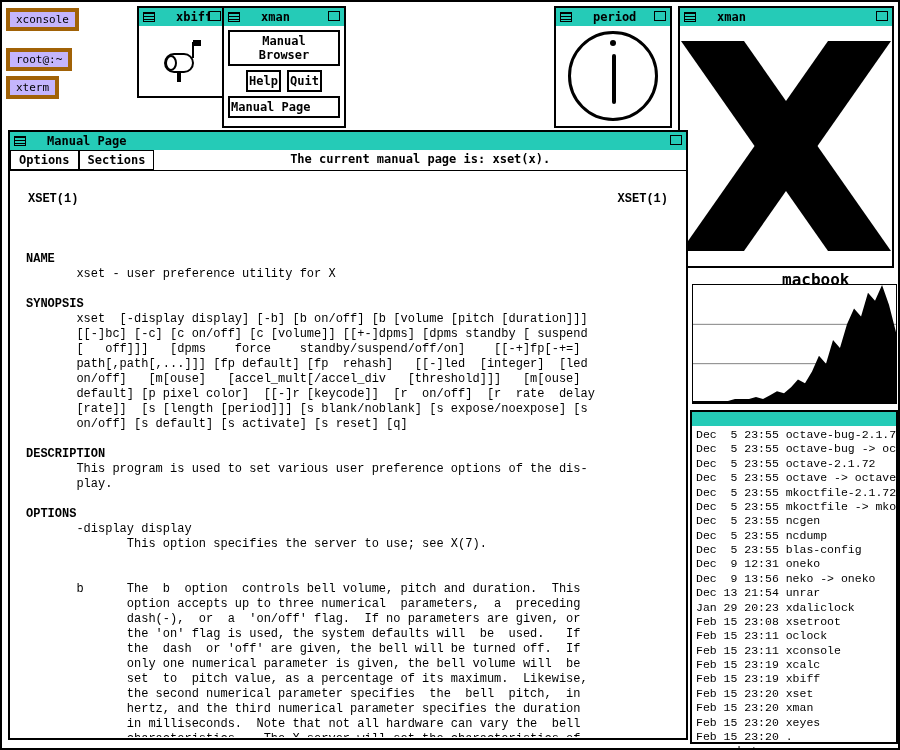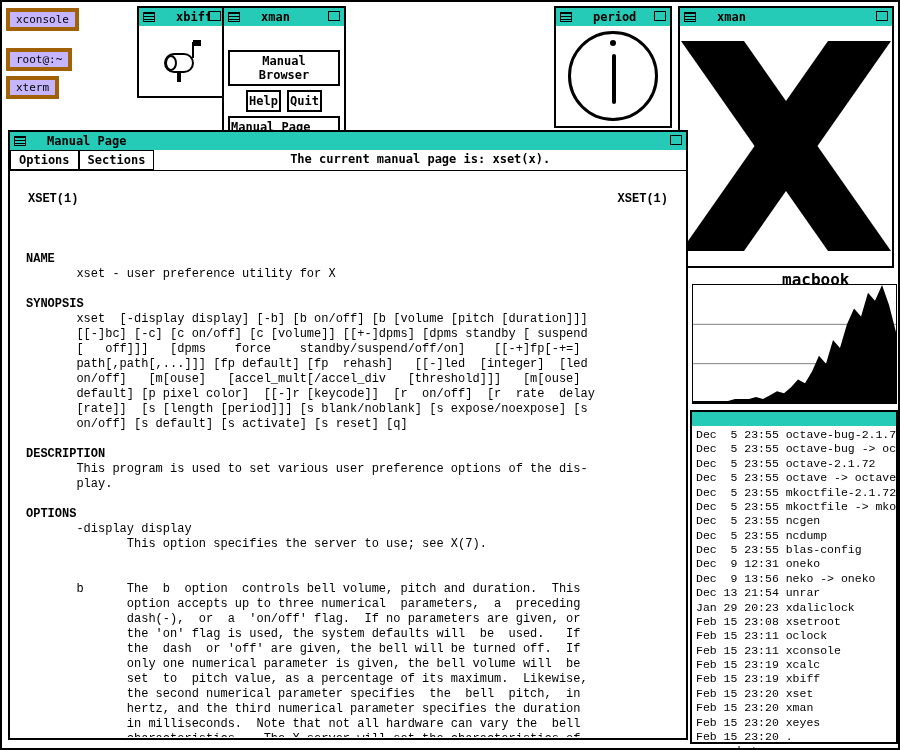--- a/index.html
+++ b/index.html
@@ -44,21 +44,21 @@
   .titlebar .tb-icon {
     width: 12px; height: 10px; border:1px solid #000; display:inline-block;
     position:absolute; right:4px; top:3px;
     background: #25cbb7;
   }
   .win { position:absolute; border:2px solid #000; background:#fff; }
   
   .xbiff-body { height:70px; display:flex; align-items:center; justify-content:center; }
   .mailbox { width:50px; height:50px; position:relative; }
   
-  .xman-body { padding:4px; background:#fff;margin-top:20px; }
+  .xman-body { padding:4px; background:#fff; }
   .xman-title { border:2px solid #000; text-align:center; font-weight:bold; padding:2px 4px; margin-bottom:4px; }
   .xman-row { display:flex; gap:6px; justify-content:center; margin-bottom:4px;}
   .xman-btn { border:2px solid #000; padding:2px 1px; font-weight:bold; background:#fff; }
   
   .oclock-body { height:100px; display:flex; align-items:center; justify-content:center; background:#fff; }
   .clockface {
     width: 90px; height: 90px; border:3px solid #000; border-radius:50%;
     position:relative;
   }
   .clockface .dot { width:6px;height:6px;background:#000;border-radius:50%;position:absolute;left:50%;top:6px;transform:translateX(-50%);}

